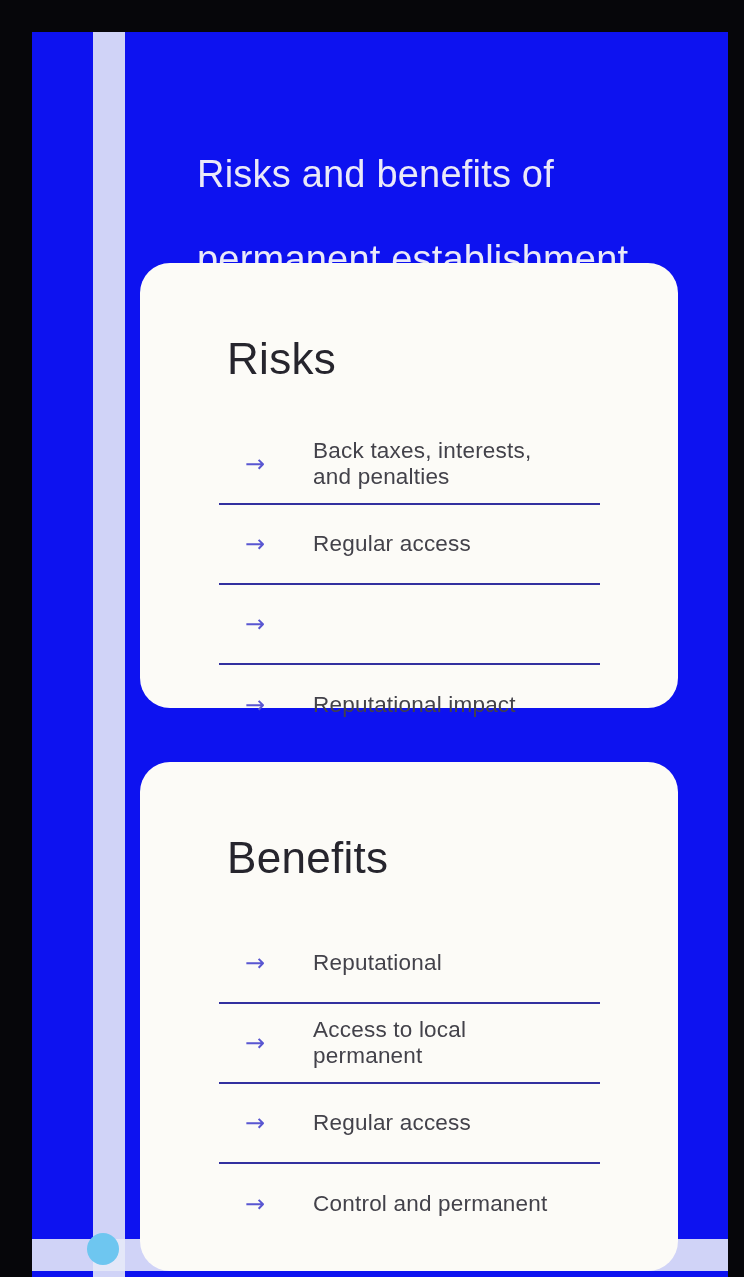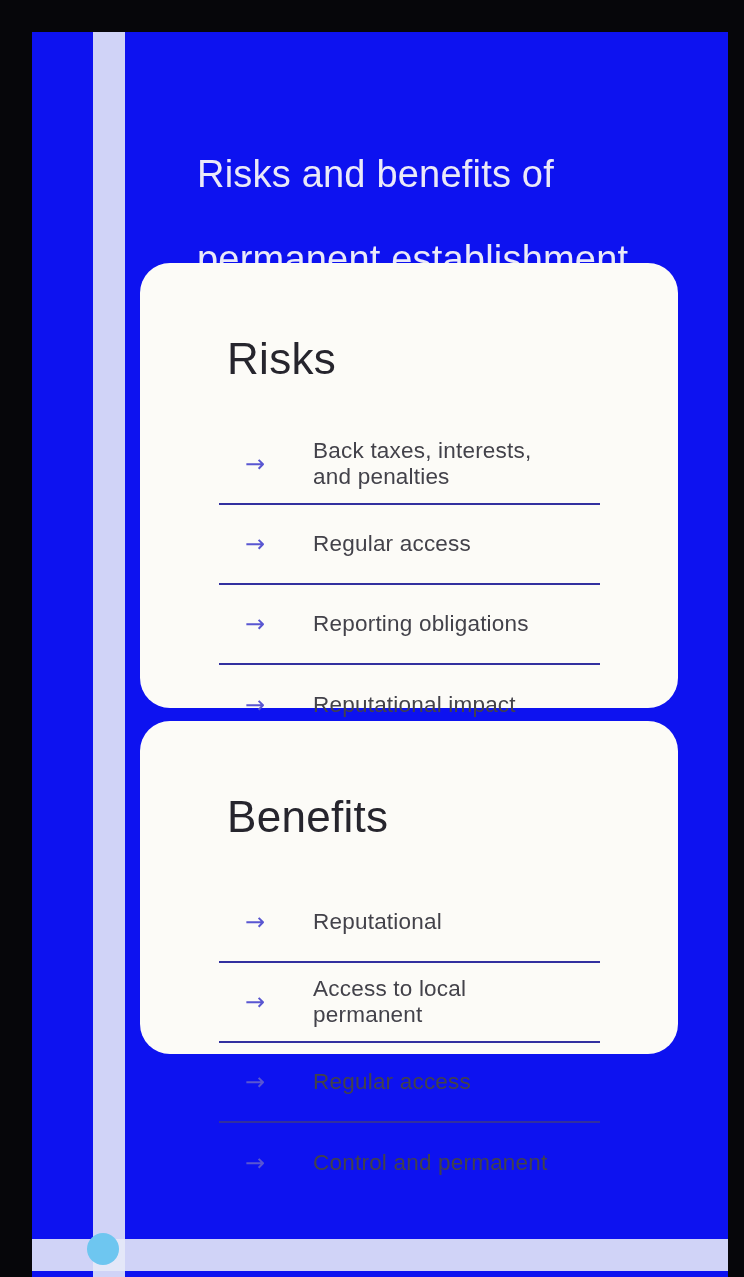--- a/index.html
+++ b/index.html
@@ -45,21 +45,21 @@
     font-size:38px;line-height:53px;
     font-weight:500;letter-spacing:.2px;
   }
   .title div{white-space:nowrap;}
   .card{
     position:absolute;left:108px;width:538px;
     background:var(--card-background);
     border-radius:30px;
   }
   .card-risks{top:231px;height:445px;}
-  .card-benefits{top:689px;height:333px;}
+  .card-benefits{top:730px;height:509px;}
   .card-heading{
     margin:44px 4px 0 55px;
     font-size:44px;line-height:40px;
     font-weight:400;
     color:var(--heading-text);
     letter-spacing:.3px;
   }
   .list{margin:14px 46px 0 47px;}
   .row{
     height:80px;
@@ -100,21 +100,20 @@
       <div class="row">
         <span class="arrow">→</span>
         <span class="label">Back taxes, interests, and penalties</span>
       </div>
       <div class="row">
         <span class="arrow">→</span>
         <span class="label">Regular access</span>
       </div>
       <div class="row">
         <span class="arrow">→</span>
-        <span class="label">Reporting obligations</span>
       </div>
       <div class="row">
         <span class="arrow">→</span>
         <span class="label">Reputational impact</span>
       </div>
     </div>
   </div>
 
   <div class="card card-benefits">
     <div class="card-heading">Benefits</div>

